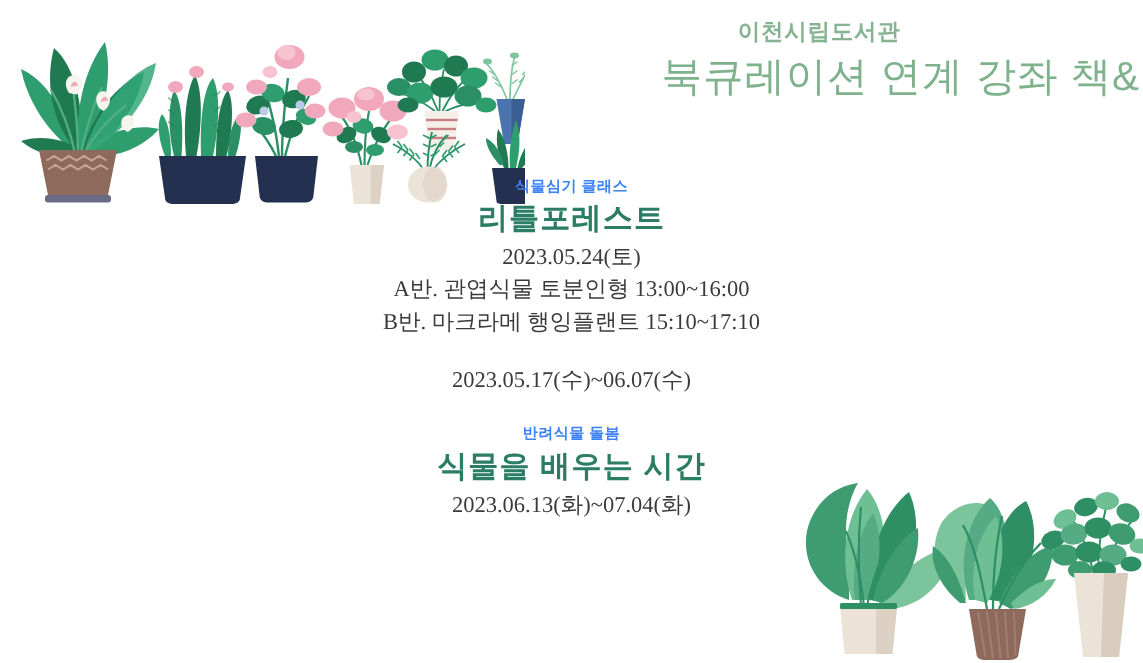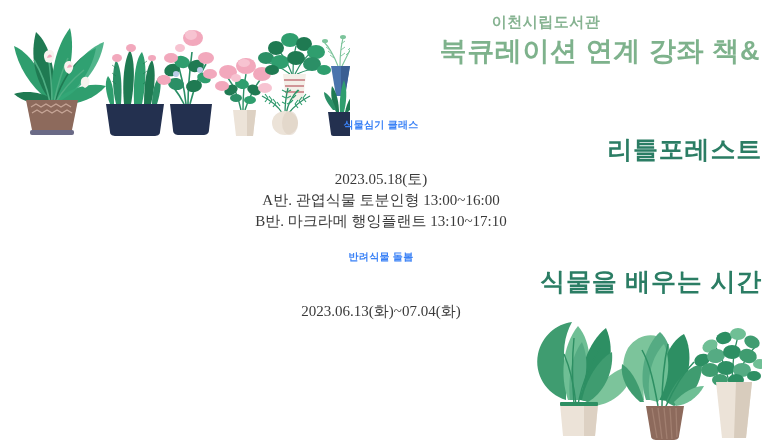--- a/index.html
+++ b/index.html
@@ -33,21 +33,21 @@
     font-size: 15px;
     font-weight: 700;
     letter-spacing: 0.5px;
     color: #86b391;
     line-height: 1.3;
     margin: 0 0 3px 0;
     text-align: center;
   }
   .header-title {
     font-size: 27px;
-    font-weight: 700;
+    font-weight: 400;
     letter-spacing: 0.6px;
     color: #7eb28c;
     line-height: 1.25;
     margin: 0;
     white-space: nowrap;
   }
 
   
   .programs {
     position: absolute;
@@ -62,27 +62,26 @@
   .program:last-child { margin-bottom: 0; }
   .prog-kicker {
     font-size: 10px;
     font-weight: 700;
     color: #3b82f6;
     letter-spacing: 0.3px;
     line-height: 1.4;
     margin: 0 0 1px 0;
   }
   .prog-title {
-    font-size: 25px;
+    font-size: 20px;
     font-weight: 700;
     color: #2b7d64;
     letter-spacing: 0.8px;
     line-height: 1.3;
     margin: 0 0 3px 0;
-    text-align: right;
   }
   .prog-line {
     font-size: 15px;
     font-weight: 400;
     color: #3a3a3a;
     line-height: 1.42;
     margin: 0;
     font-family: "Liberation Serif", "DejaVu Serif", serif;
   }
 
@@ -285,26 +284,27 @@
   <div class="header">
     <p class="header-org">이천시립도서관</p>
     <h1 class="header-title">북큐레이션 연계 강좌 책&amp;</h1>
   </div>
 
   <div class="programs">
 
     <div class="program">
       <p class="prog-kicker">식물심기 클래스</p>
       <h2 class="prog-title">리틀포레스트</h2>
-      <p class="prog-line">2023.05.18(토)</p>
+      <p class="prog-line">2023.05.24(토)</p>
       <p class="prog-line">A반. 관엽식물 토분인형 13:00~16:00</p>
-      <p class="prog-line">B반. 마크라메 행잉플랜트 13:10~17:10</p>
+      <p class="prog-line">B반. 마크라메 행잉플랜트 15:10~17:10</p>
     </div>
 
     <div class="program">
+      <p class="prog-line">2023.05.17(수)~06.07(수)</p>
     </div>
 
     <div class="program">
       <p class="prog-kicker">반려식물 돌봄</p>
       <h2 class="prog-title">식물을 배우는 시간</h2>
       <p class="prog-line">2023.06.13(화)~07.04(화)</p>
 
     </div>
 
   </div>

